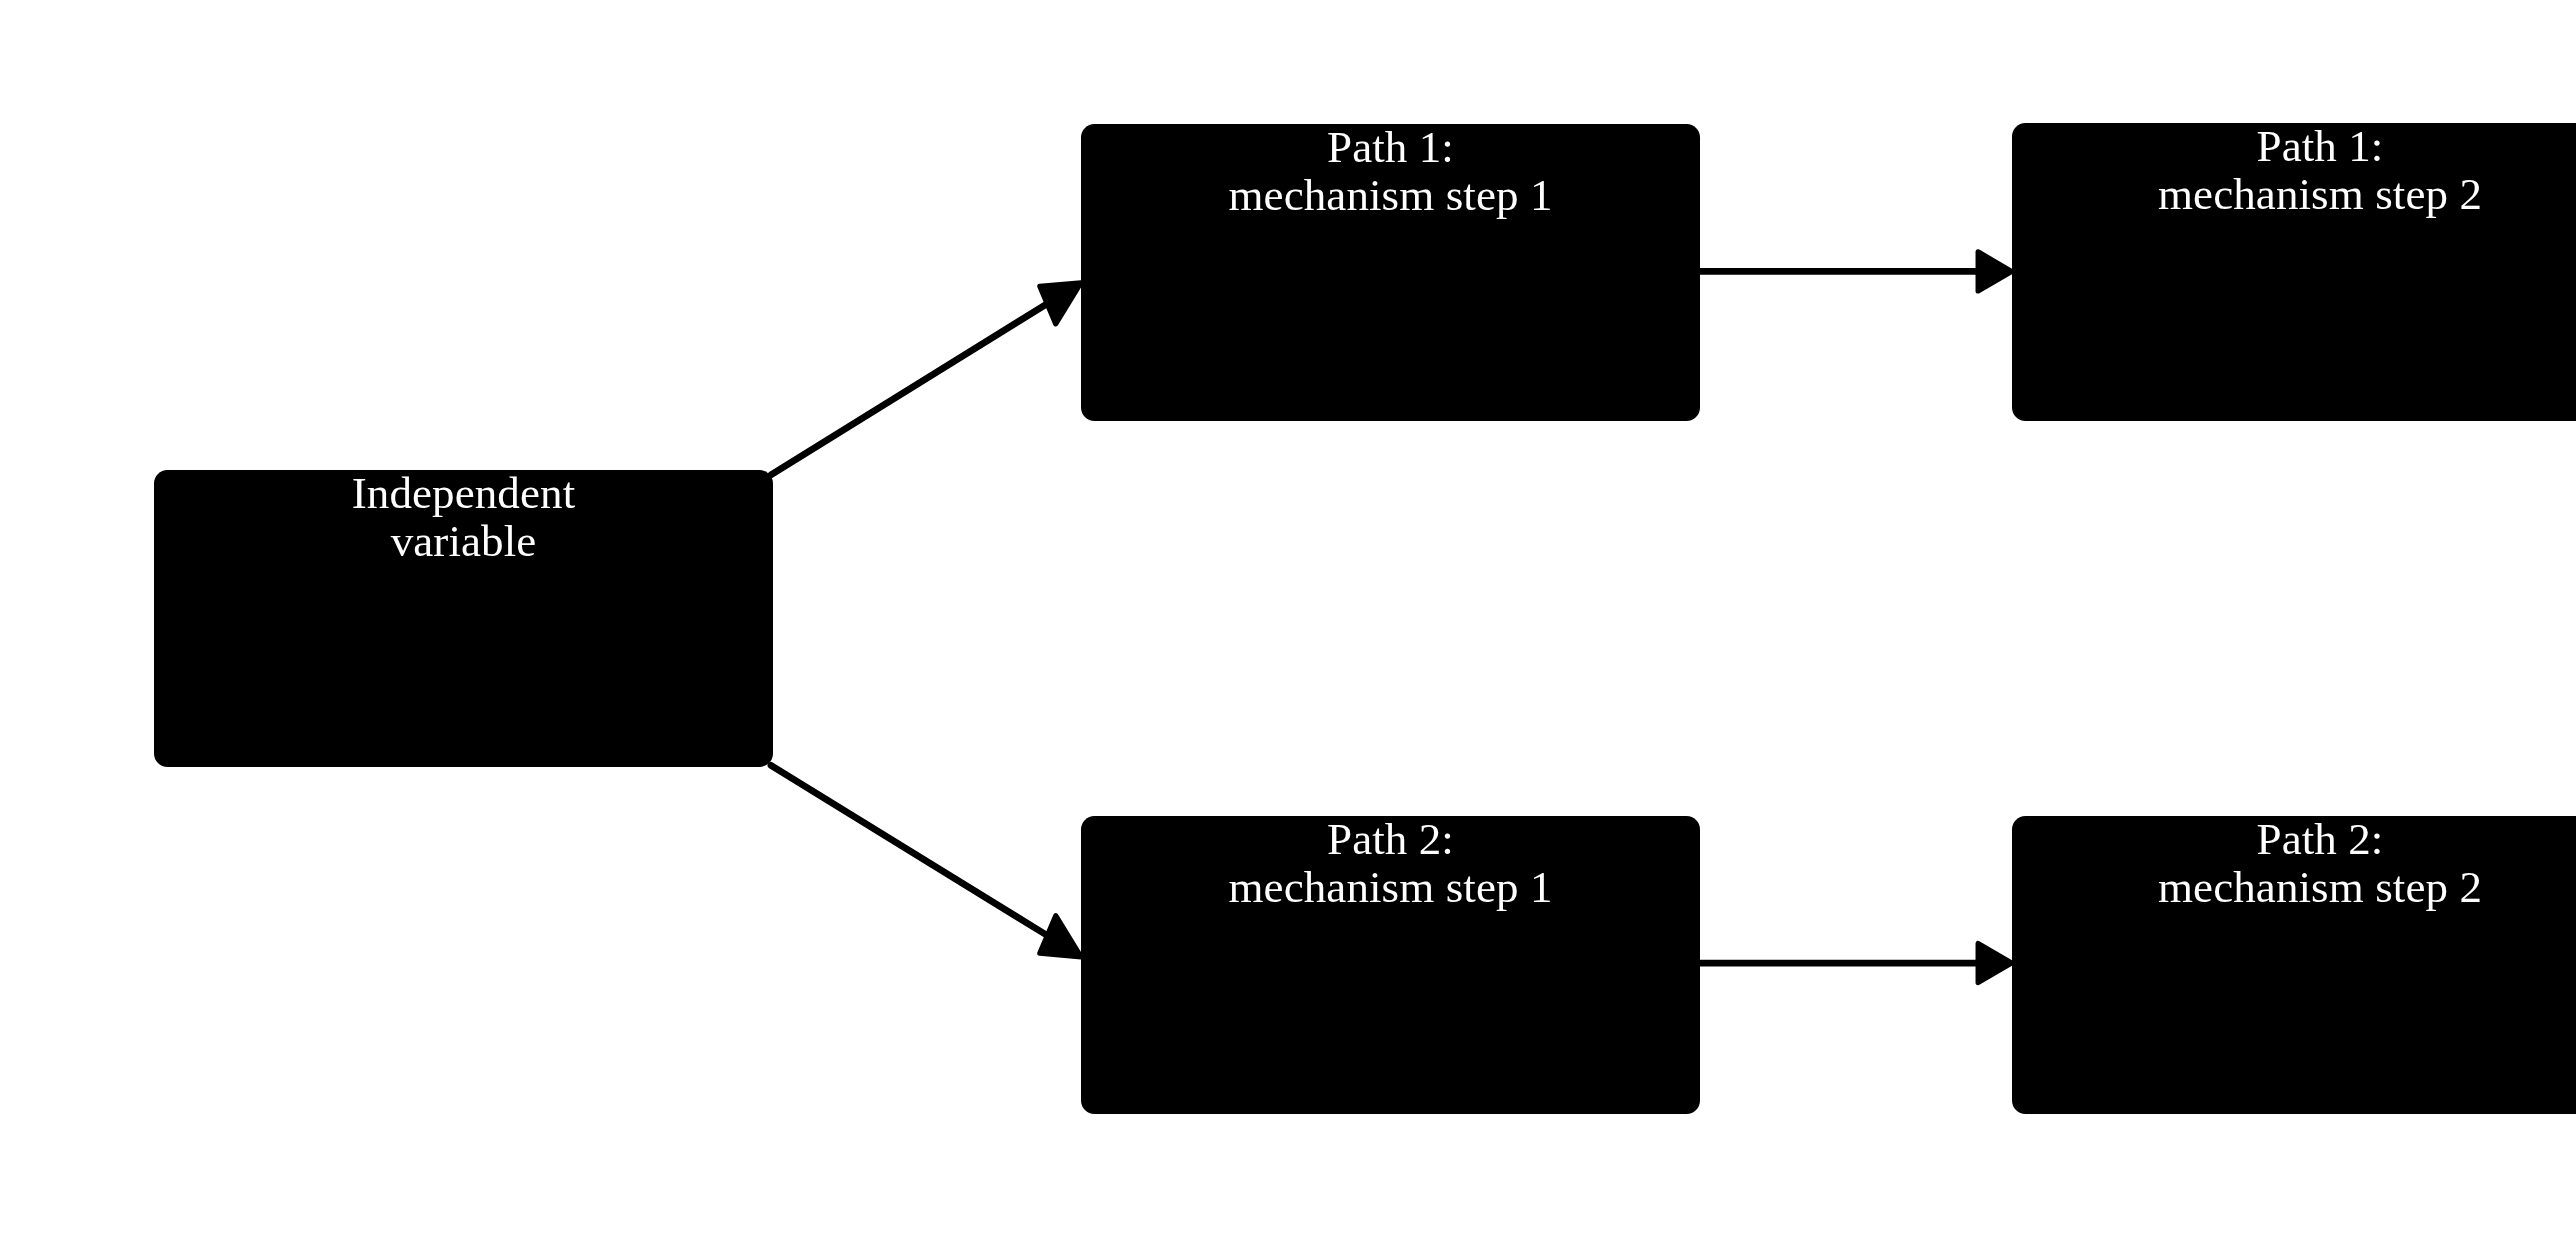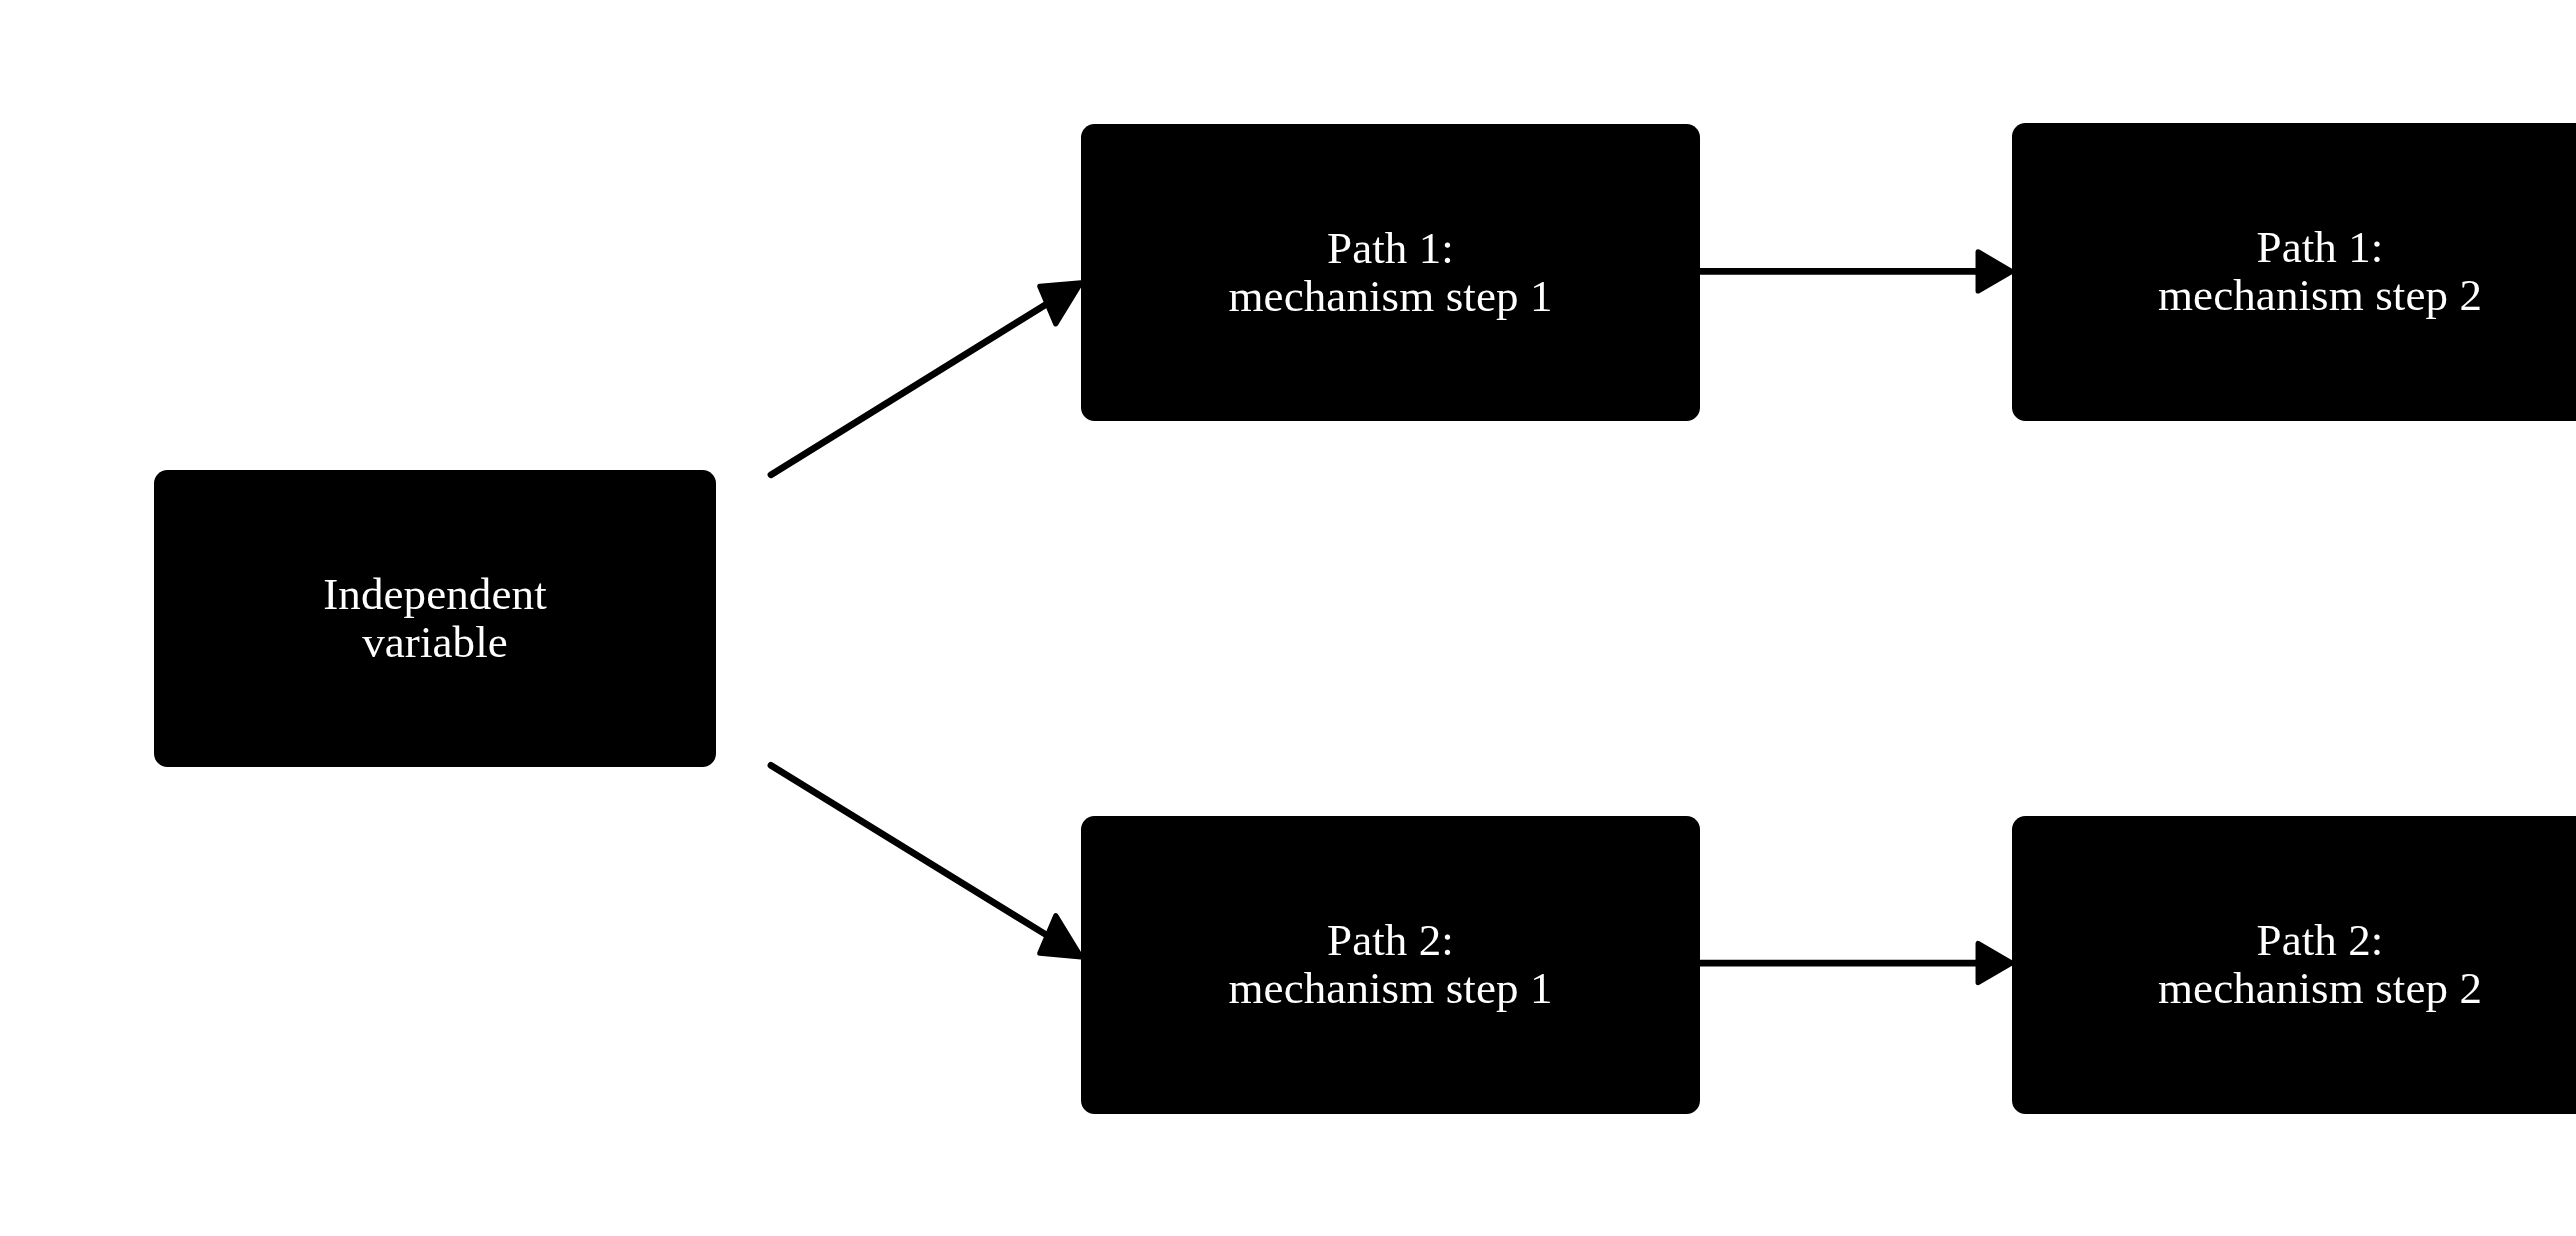--- a/index.html
+++ b/index.html
@@ -24,37 +24,37 @@
     top: 0;
     width: 3709px;
     height: 1236px;
     pointer-events: none;
   }
   .node-box {
     position: absolute;
     background: #000000;
     border-radius: 13.4px;
     display: flex;
-    align-items: center;
+    align-items: flex-start;
     justify-content: center;
     text-align: center;
     box-sizing: border-box;
     z-index: 2;
   }
   .node-label {
     color: #ffffff;
     font-family: "Liberation Serif", "DejaVu Serif", serif;
     font-size: 45px;
     line-height: 1.06;
     font-weight: normal;
     white-space: pre-line;
     letter-spacing: 0.1px;
   }
   
-  #node-independent      { left: 154px;  top: 470px;  width: 562px; height: 297px; }
+  #node-independent      { left: 154px;  top: 470px;  width: 619px; height: 297px; }
   #node-path1-step1      { left: 1081px; top: 124px;  width: 619px; height: 297px; }
   #node-path1-step2      { left: 2012px; top: 123px;  width: 616px; height: 298px; }
   #node-path2-step1      { left: 1081px; top: 816px; width: 619px; height: 298px; }
   #node-path2-step2      { left: 2012px; top: 816px; width: 616px; height: 298px; }
 </style>
 </head>
 <body>
 
 <div id="diagram-canvas">
 

